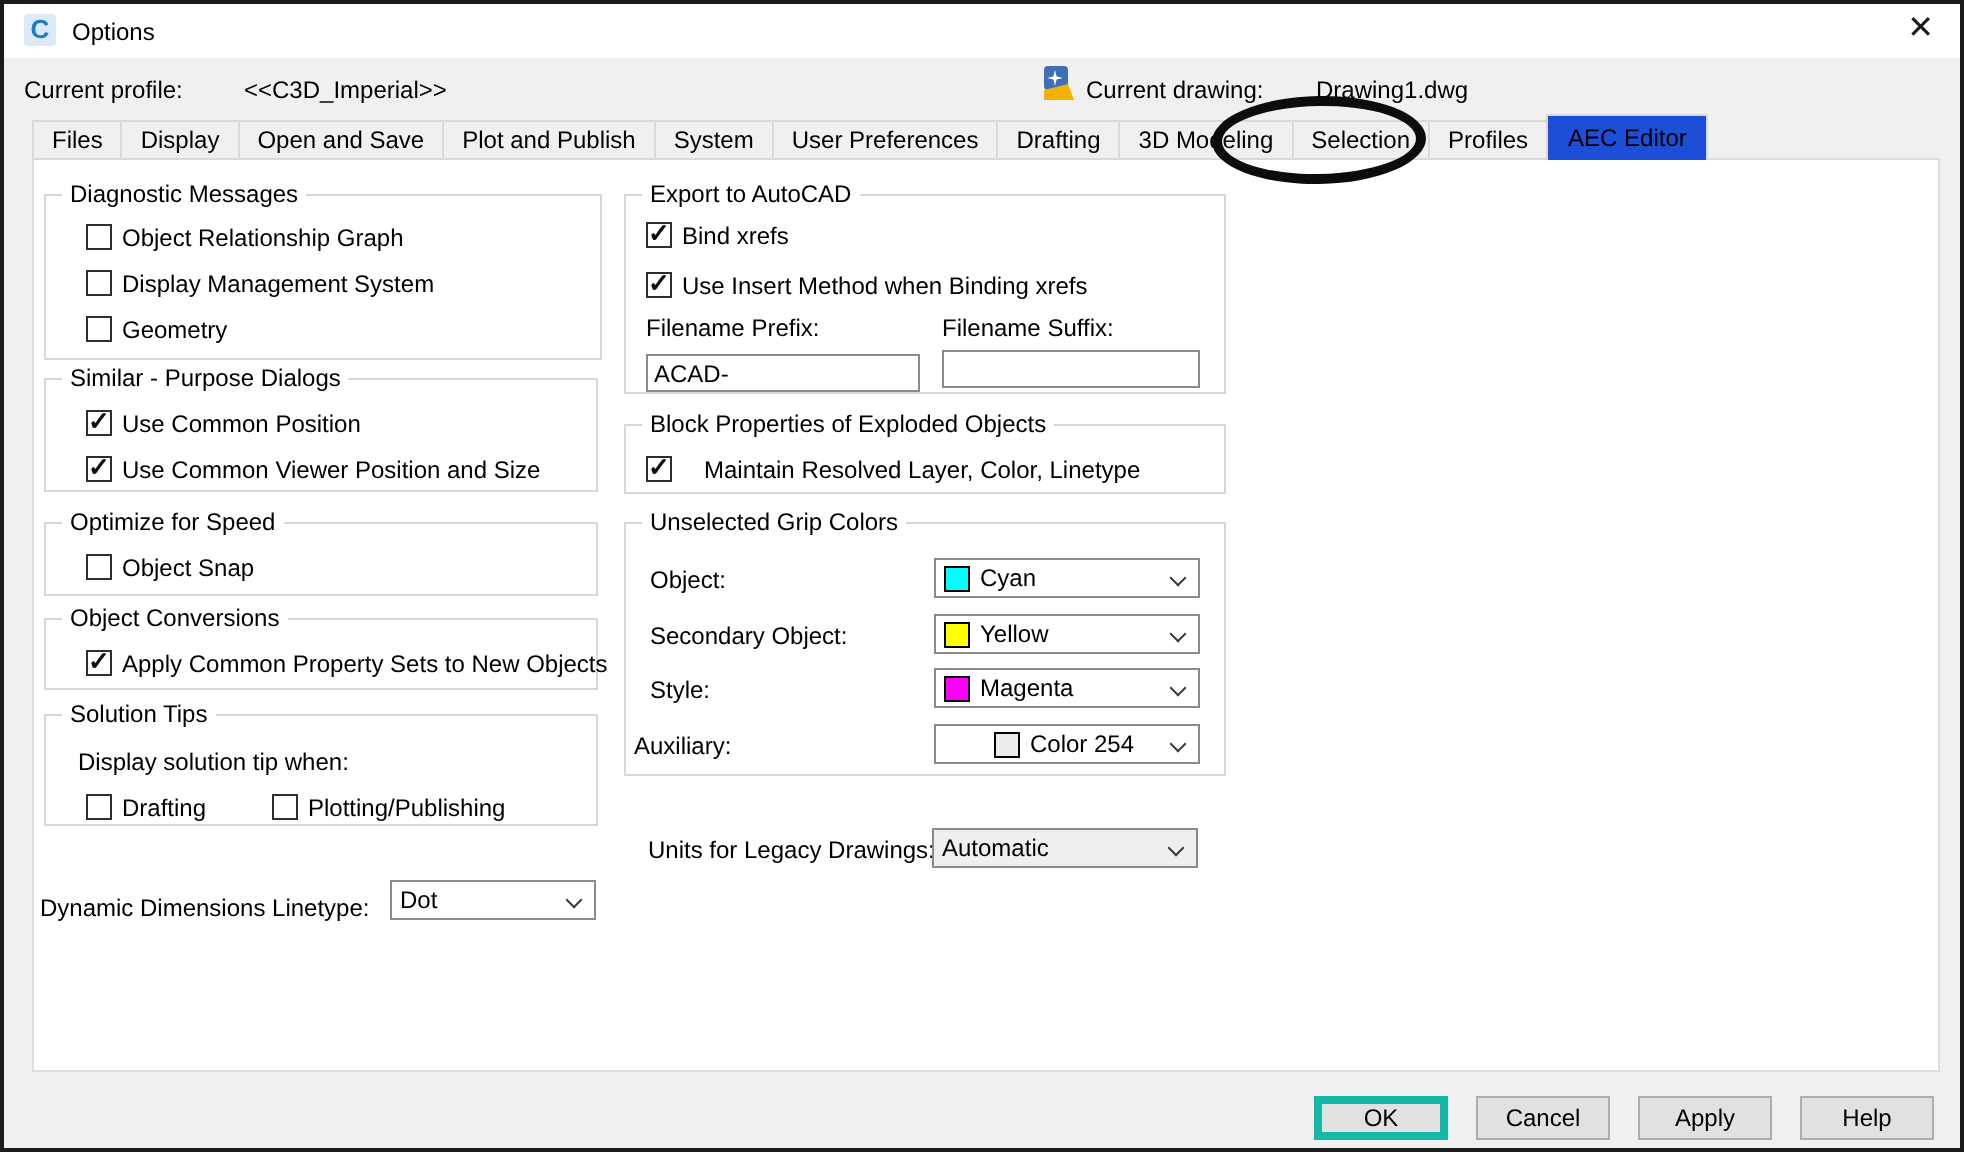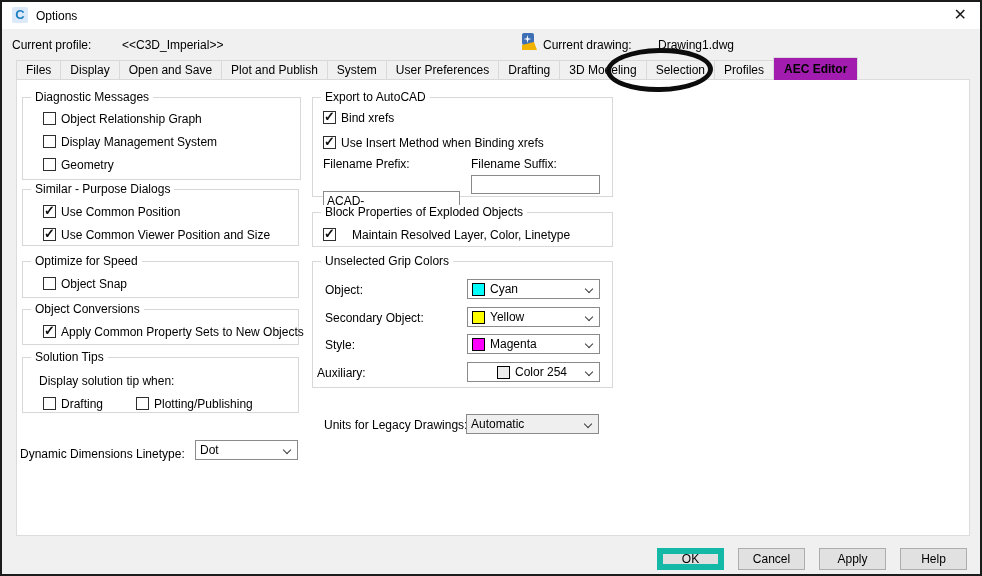--- a/index.html
+++ b/index.html
@@ -28,22 +28,22 @@
   .dwg-icon { position:absolute; left:519px; top:31px; width:17px; height:18px; }
 
   
   .tabs { position:absolute; left:14px; top:56px; height:22px; display:flex; align-items:flex-end; z-index:3; }
   .tab {
     height:20px; line-height:19px; padding:0 9px; background:#f0f0f0;
     border:1px solid #d9d9d9; margin-left:-1px; white-space:nowrap; cursor:default;
   }
   .tab:first-child { margin-left:0; }
   .tab.active {
-    height:23px; line-height:22px; background:#a21caf; border-bottom:none;
-    position:relative; z-index:4; padding:0 10px;font-weight:bold;
+    height:23px; line-height:22px; background:#1d4ed8; border-bottom:none;
+    position:relative; z-index:4; padding:0 10px;
   }
   .page {
     position:absolute; left:14px; top:77px; width:954px; height:457px;
     background:#fff; border:1px solid #dcdcdc; z-index:1;
   }
 
   
   .ellipse {
     position:absolute; left:604px; top:46px; width:107px; height:44px;
     border:5px solid #0c0c0c; border-radius:50%; z-index:10;
@@ -81,21 +81,21 @@
     transform:rotate(45deg);
   }
   .swatch { width:13px; height:13px; border:1px solid #000; margin-right:5px; flex:0 0 13px; }
   .combo-text { white-space:nowrap; }
 
   .btn {
     position:absolute; top:546px; width:67px; height:22px; background:#e1e1e1;
     border:1px solid #adadad; display:flex; align-items:center; justify-content:center;
     cursor:default; z-index:2;
   }
-  .btn.primary { border:6px solid #14b8a6; }
+  .btn.primary { border:4px solid #14b8a6; }
 </style>
 </head>
 <body>
 
 <div class="window">
 
   <div class="titlebar">
     <div class="app-icon">C</div>
     <div class="title-text">Options</div>
     <div class="close-btn">✕</div>
@@ -199,21 +199,21 @@
     <div class="cbrow" style="left:10px; top:12px;">
       <span class="cb checked"></span>
       <span class="lbl">Bind xrefs</span>
     </div>
     <div class="cbrow" style="left:10px; top:37px;">
       <span class="cb checked"></span>
       <span class="lbl">Use Insert Method when Binding xrefs</span>
     </div>
     <div class="abslbl" style="left:10px; top:59px;">Filename Prefix:</div>
     <div class="abslbl" style="left:158px; top:59px;">Filename Suffix:</div>
-    <input class="txt" style="left: 10px; top: 93px; width: 137px;" value="ACAD-">
+    <input class="txt" style="left: 10px; top: 79px; width: 137px;" value="ACAD-">
     <input class="txt" style="left: 158px; top: 77px; width: 129px;" value="">
   </div>
 
   <div class="grp" style="left:310px; top:210px; width:301px; height:35px;">
     <div class="grp-title">Block Properties of Exploded Objects</div>
     <div class="cbrow" style="left:10px; top:14px;gap:11px;">
       <span class="cb checked"></span>
       <span class="lbl">Maintain Resolved Layer, Color, Linetype</span>
     </div>
   </div>

